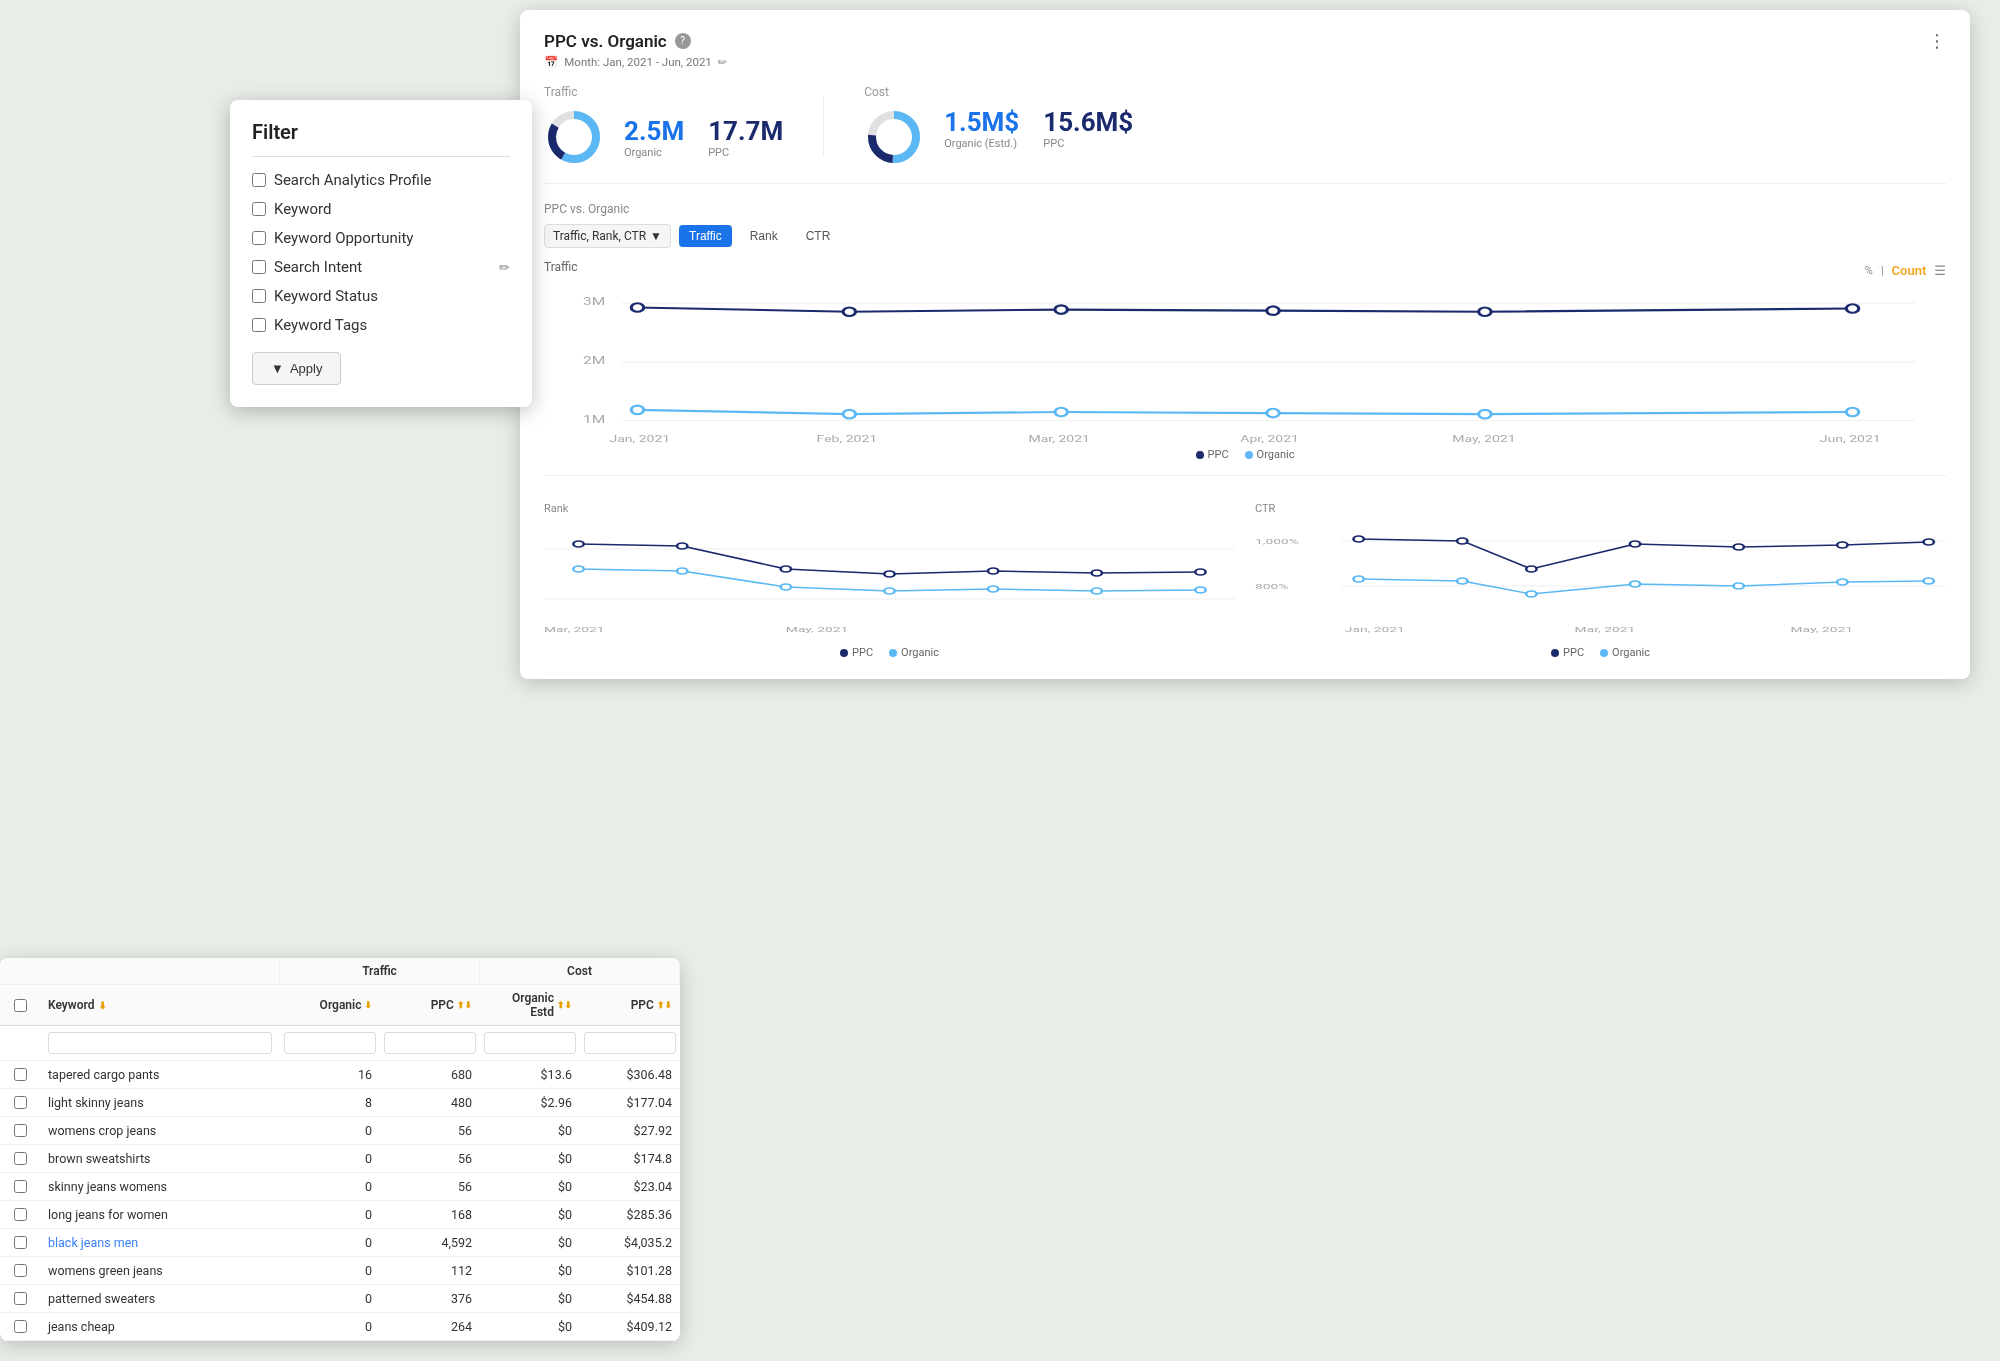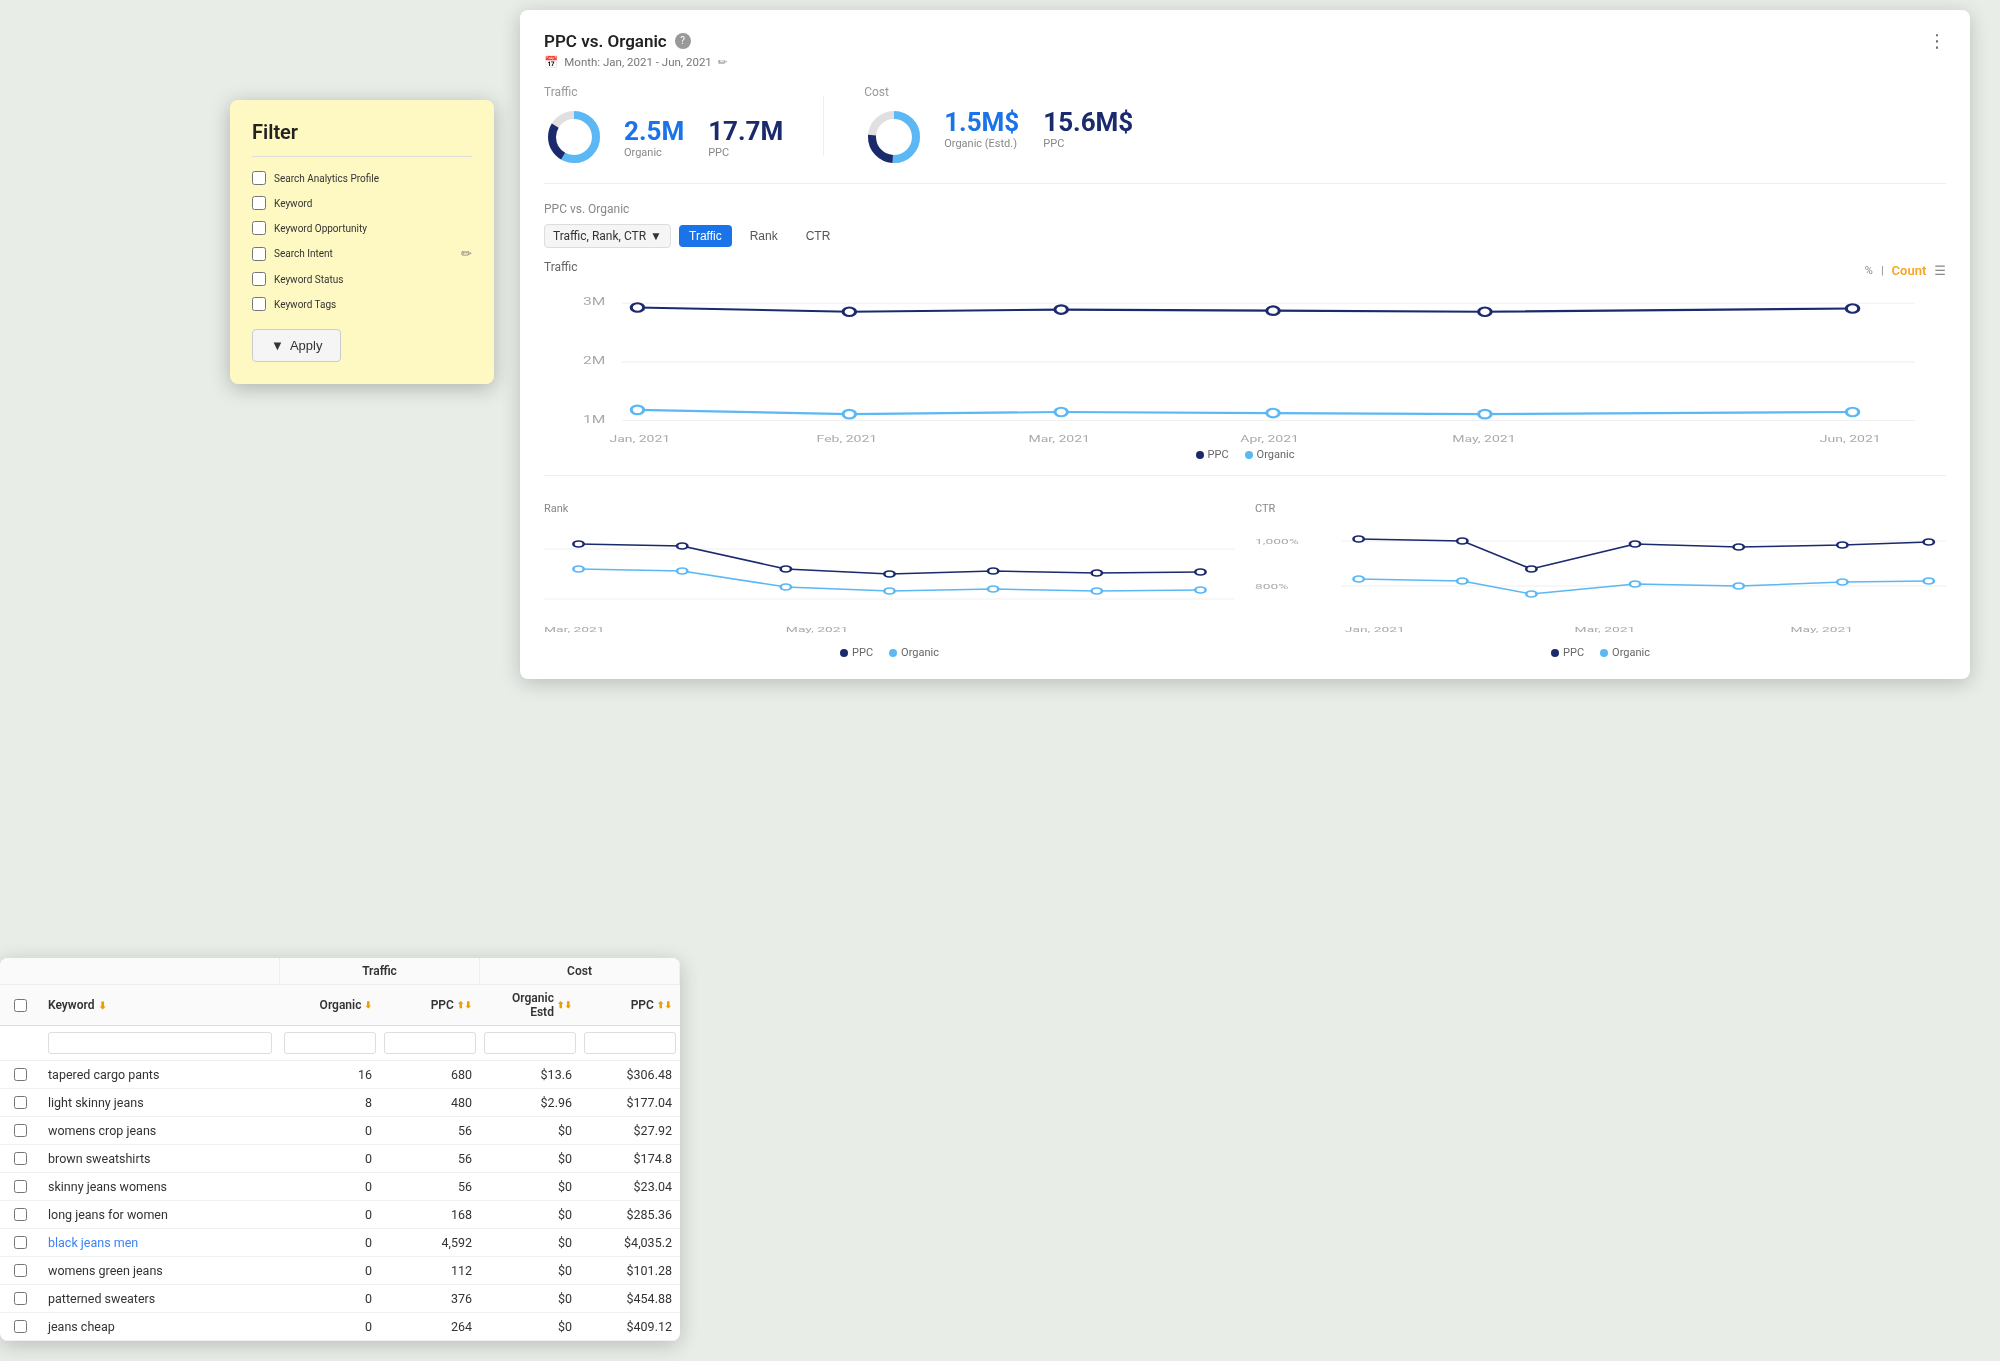--- a/index.html
+++ b/index.html
@@ -12,22 +12,22 @@
       height: 1361px;
       position: relative;
       overflow: hidden;
     }
 
     
     .filter-panel {
       position: absolute;
       top: 100px;
       left: 230px;
-      width: 264px;
-      background: #fef9c3;
+      width: 302px;
+      background: #ffffff;
       border-radius: 8px;
       box-shadow: 0 4px 20px rgba(0,0,0,0.25);
       padding: 20px 22px 22px;
       z-index: 10;
     }
     .filter-title {
       font-size: 20px;
       font-weight: 600;
       color: #222;
       margin-bottom: 14px;
@@ -40,21 +40,21 @@
       margin: 11px 0;
       gap: 8px;
     }
     .filter-item input[type="checkbox"] {
       width: 14px;
       height: 14px;
       cursor: pointer;
       flex-shrink: 0;
     }
     .filter-item label {
-      font-size: 10px;
+      font-size: 15px;
       color: #333;
       cursor: pointer;
       flex: 1;
     }
     .filter-item .edit-icon {
       color: #888;
       font-size: 13px;
       cursor: pointer;
     }
     .apply-btn {

